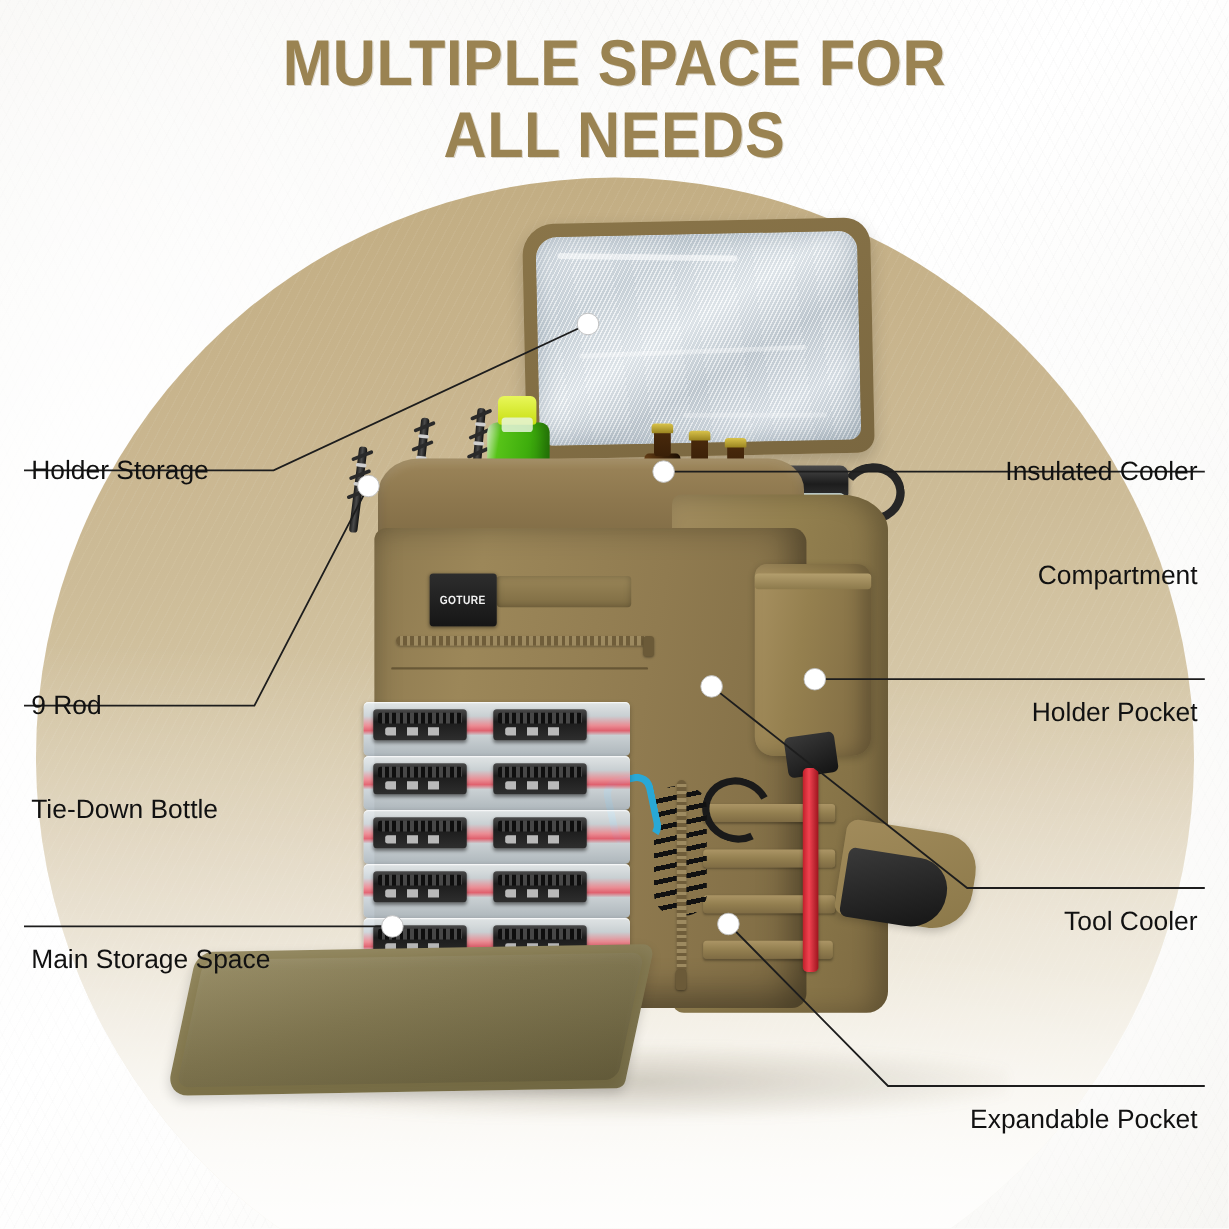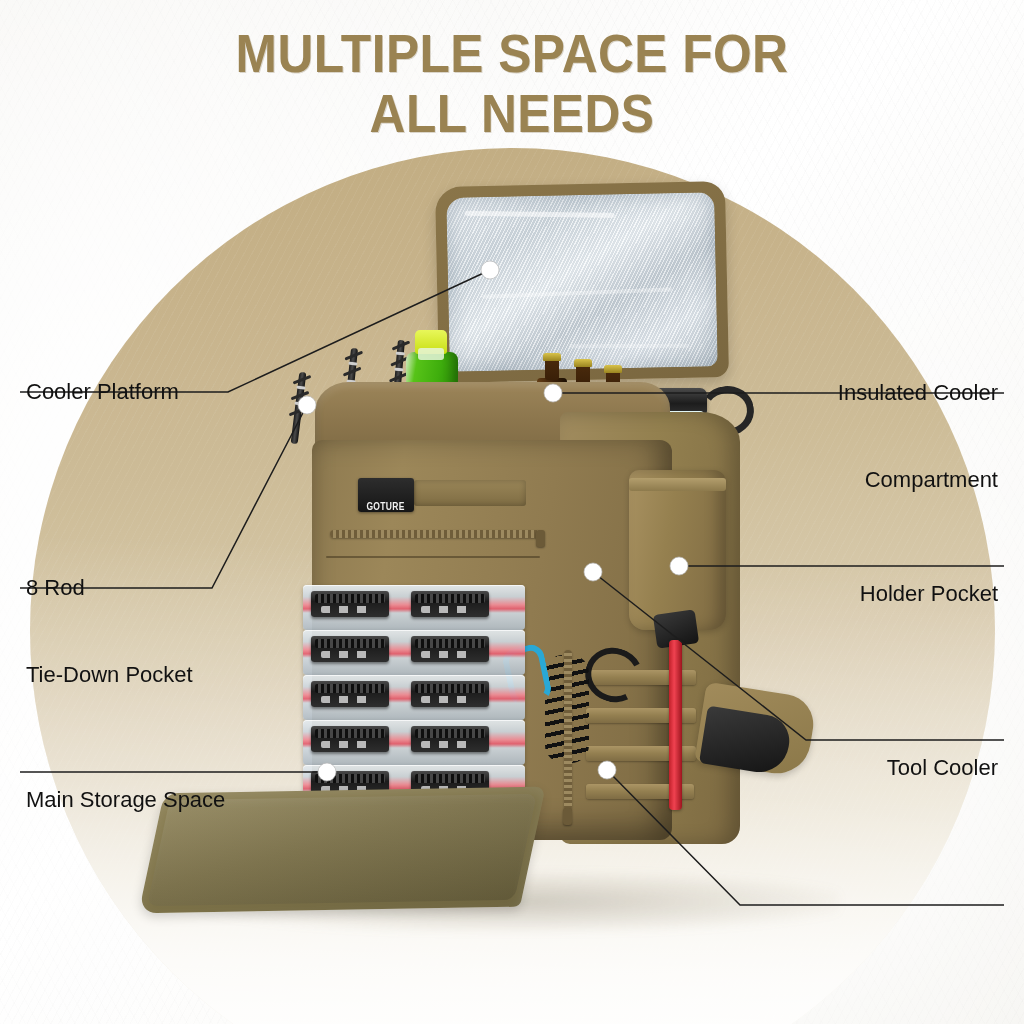--- a/index.html
+++ b/index.html
@@ -258,23 +258,23 @@
     border-radius:18px;
   }
   .carabiner{
     position:absolute;left:506px;top:646px;width:30px;height:46px;
     border:6px solid #29a8d6;border-radius:14px;border-bottom-color:transparent;
     transform:rotate(-12deg);
   }
 
   
   .logo-patch{
-    position:absolute;left:358px;top:478px;width:56px;height:34px;
+    position:absolute;left:358px;top:478px;width:56px;height:44px;
     background:linear-gradient(180deg,#2d2d2d,#161616);border-radius:3px;
-    display:flex;align-items:flex-end;justify-content:center;
+    display:flex;align-items:center;justify-content:center;
     box-shadow:0 1px 3px rgba(0,0,0,.4);
   }
   .logo-patch span{color:#f2f2f2;font-size:10px;font-weight:bold;letter-spacing:.4px;transform:scaleX(.85);}
   .velcro{
     position:absolute;left:414px;top:480px;width:112px;height:26px;
     background:linear-gradient(180deg,#9a8658,#7e6c43);border-radius:3px;
     box-shadow:inset 0 0 6px rgba(0,0,0,.25);
   }
 
   .shadow-ground{
@@ -457,39 +457,42 @@
     <circle class="dot" cx="679" cy="566" r="9"></circle>
 
     <path class="lead" d="M1004,740 L806,740 L593,572"></path>
     <circle class="dot" cx="593" cy="572" r="9"></circle>
 
     <path class="lead" d="M1004,905 L740,905 L607,770"></path>
     <circle class="dot" cx="607" cy="770" r="9"></circle>
   </svg>
 
   <div class="callout left" style="left:24px;top:322px;width:236px;">
-    <span class="txt">Cooler Platform</span>
+    <span class="txt">Holder Storage</span>
   </div>
 
   <div class="callout left" style="left:24px;top:518px;width:236px;">
-    <span class="txt">8 Rod</span>
-    <span class="txt">Tie-Down Pocket</span>
+    <span class="txt">9 Rod</span>
+    <span class="txt">Tie-Down Bottle</span>
   </div>
 
   <div class="callout right" style="right:24px;top:323px;width:300px;">
     <span class="txt">Insulated Cooler</span>
     <span class="txt">Compartment</span>
   </div>
 
   <div class="callout left" style="left:24px;top:730px;width:260px;">
     <span class="txt">Main Storage Space</span>
   </div>
 
   <div class="right callout" style="right:24px;top:524px;width:240px;">
     <span class="txt">Holder Pocket</span>
   </div>
 
   <div class="right callout" style="right:24px;top:698px;width:240px;">
     <span class="txt">Tool Cooler</span>
   </div>
 
+  <div class="right callout" style="right:24px;top:863px;width:300px;">
+    <span class="txt">Expandable Pocket</span>
+  </div>
 
 </div>
 
 </body></html>

